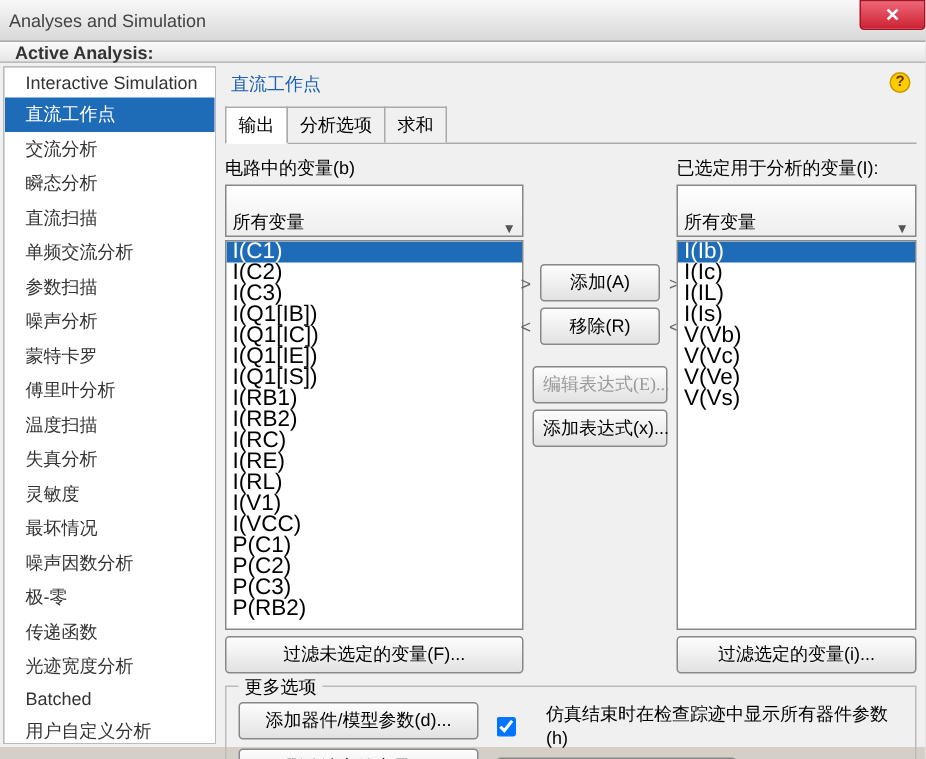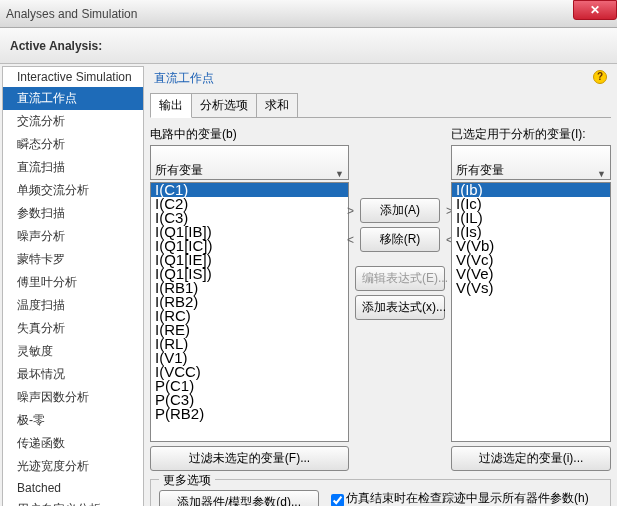--- a/index.html
+++ b/index.html
@@ -2,21 +2,21 @@
 <html><head>
 <meta charset="utf-8">
 <style>
 * { box-sizing: border-box; margin: 0; padding: 0; font-family: "Microsoft YaHei", "Segoe UI", Tahoma, sans-serif; font-size: 12px; }
 body { background: #d4d0c8; width: 617px; height: 506px; overflow: hidden; }
 
 .titlebar { height: 28px; background: linear-gradient(to bottom, #f8f8f8 0%, #e8e8e8 50%, #d8d8d8 100%); border-bottom: 1px solid #aaa; display: flex; align-items: center; padding: 11px 6px; position: relative; }
 .titlebar .title { color: #444; }
 .titlebar .close { position: absolute; right: 0; top: 0; width: 44px; height: 20px; background: linear-gradient(to bottom, #e67, #c23); color: #fff; text-align: center; border-radius: 0 0 3px 3px; font-weight: bold; line-height: 18px; border: 1px solid #a12; }
 
-.subheader { height: 36px; background: linear-gradient(to bottom, #fafafa, #e6e6e6); border-bottom: 1px solid #bbb; padding: 2px 10px; display: flex; align-items: center; }
+.subheader { height: 14px; background: linear-gradient(to bottom, #fafafa, #e6e6e6); border-bottom: 1px solid #bbb; padding: 2px 10px; display: flex; align-items: center; }
 .subheader b { font-weight: bold; color: #333; }
 
 .body { display: flex; height: calc(506px - 28px - 22px); background: #f0f0f0; }
 
 .sidebar { width: 142px; background: #fff; border: 1px solid #bbb; margin: 2px 0 2px 2px; overflow-y: auto; }
 .sidebar-item { padding: 3px 14px; color: #333; cursor: default; white-space: nowrap; }
 .sidebar-item.selected { background: #1e6bb8; color: #fff; }
 
 .main { flex: 1; padding: 4px 6px; position: relative; }
 .main-title { color: #1a5fb4; padding: 2px 4px 6px; font-size: 12px; }
@@ -32,31 +32,31 @@
 .col-right { width: 160px; }
 
 .lbl { display: block; margin-bottom: 2px; }
 .combo { width: 100%; height: 35px; border: 1px solid #888; background: linear-gradient(#fff,#eee); display: flex; align-items: flex-end; padding: 0 4px; position: relative; }
 .combo::after { content: "▼"; position: absolute; right: 4px; font-size: 9px; color: #555; }
 .listbox { width: 100%; height: 260px; border: 1px solid #888; background: #fff; overflow-y: scroll; margin-top: 2px; }
 .listbox .item { padding: 0 4px; line-height: 14px; font-size: 15px; white-space: nowrap; }
 .listbox .item.sel { background: #1e6bb8; color: #fff; }
 
 .btn { display: block; min-width: 80px; padding: 3px 6px; background: linear-gradient(#fdfdfd,#e2e2e2); border: 1px solid #888; border-radius: 3px; text-align: center; cursor: default; white-space: nowrap; }
-.btn.disabled { color: #999; }
+.btn.disabled { color: #999; font-family: Liberation Serif, serif; }
 .btn.wide { width: 100%; margin-top: 4px; }
 
 .arrow-row { display: flex; align-items: center; gap: 6px; width: 100%; justify-content: center; }
 .arrow-row .sym { color: #666; width: 10px; text-align: center; }
 
 .more-group { border: 1px solid #bbb; margin-top: 8px; padding: 10px 8px 8px; position: relative; display: flex; gap: 12px; }
 .more-group .legend { position: absolute; top: -8px; left: 8px; background: #f0f0f0; padding: 0 4px; }
 .more-left { display: flex; flex-direction: column; gap: 6px; width: 160px; }
 .more-right { flex: 1; }
-.chk-row { display: flex; align-items: flex-end; gap: 2px; margin-bottom: 6px; }
+.chk-row { display: flex; align-items: center; gap: 20px; margin-bottom: 6px; }
 .chk { width: 13px; height: 13px; margin-top: 1px; }
 </style>
 </head>
 <body>
 
 <div class="titlebar">
   <span class="title">Analyses and Simulation</span>
   <div class="close">✕</div>
 </div>
 
@@ -113,20 +113,21 @@
             <div class="item">I(Q1[IE])</div>
             <div class="item">I(Q1[IS])</div>
             <div class="item">I(RB1)</div>
             <div class="item">I(RB2)</div>
             <div class="item">I(RC)</div>
             <div class="item">I(RE)</div>
             <div class="item">I(RL)</div>
             <div class="item">I(V1)</div>
             <div class="item">I(VCC)</div>
             <div class="item">P(C1)</div>
+            <div class="item">P(C2)</div>
             <div class="item">P(C3)</div>
             <div class="item">P(RB2)</div>
           </div>
         <button class="btn wide">过滤未选定的变量(F)...</button>
       </div>
 
       <div class="col-mid">
         <div class="arrow-row">
           <span class="sym">&gt;</span>
           <button class="btn">添加(A)</button>

